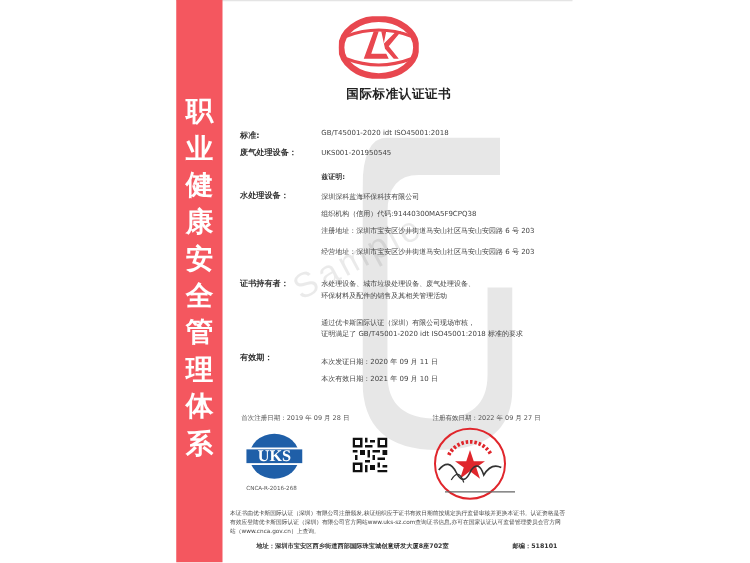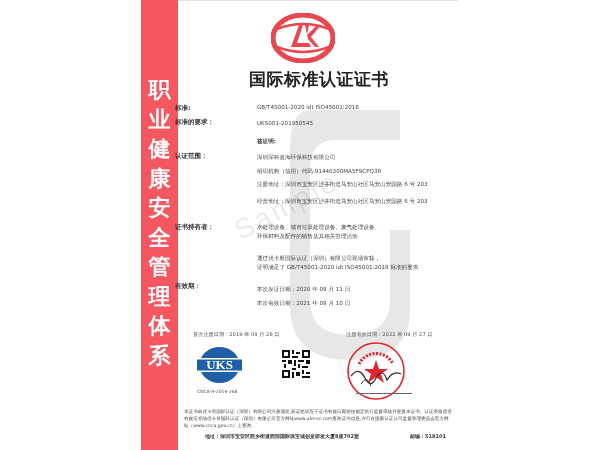--- a/index.html
+++ b/index.html
@@ -17,30 +17,30 @@
   .band-title {
     position: absolute; left: 141px; top: 75px; width: 37px;
     display: flex; flex-direction: column; align-items: center;
   }
   .band-title span {
     color: #fff; font-weight: bold; font-size: 22px; line-height: 29px; height: 29.5px;
   }
   .logo { position: absolute; left: 271px; top: 13px; width: 64px; height: 50px; }
   .title {
     position: absolute; left: 180px; width: 278px; top: 68px; text-align: center;
-    font-size: 17px; font-weight: bold; color: #222; letter-spacing: 0.5px;
+    font-size: 10px; font-weight: bold; color: #222; letter-spacing: 0.5px;
   }
   .wm-shape {
     position: absolute; left: 290px; top: 110px; width: 120px; height: 250px; opacity: 0.09;
   }
   .wm-text {
     position: absolute; left: 230px; top: 190px; font-size: 28px; color: #000; opacity: 0.08;
     transform: rotate(-28deg); letter-spacing: 3px; font-family: "Liberation Sans", sans-serif;
   }
-  .lbl { position: absolute; left: 175px; font-size: 6.5px; font-weight: bold; color: #333; }
+  .lbl { position: absolute; left: 192px; font-size: 6.5px; font-weight: bold; color: #333; }
   .val { position: absolute; left: 257px; font-size: 5.6px; color: #444; white-space: nowrap; }
   .small { position: absolute; font-size: 5.2px; color: #555; white-space: nowrap; }
   .uks { position: absolute; left: 197px; top: 345px; width: 45px; height: 40px; }
   .cnca { position: absolute; left: 197px; top: 389px; font-size: 4.5px; color: #555; }
   .qr {
     position: absolute; left: 282px; top: 350px; width: 28px; height: 28px;
     display: grid; grid-template-columns: repeat(7, 4px); grid-template-rows: repeat(7, 4px);
   }
   .seal { position: absolute; left: 345px; top: 340px; width: 62px; height: 62px; }
   .sig-line { position: absolute; left: 356px; top: 393px; width: 56px; height: 1px; background: #666; }
@@ -82,25 +82,25 @@
   <path d="M6 16 Q32 6 58 16" fill="none" stroke="#e8474f" stroke-width="2.5"></path>
   <path d="M6 34 Q32 44 58 34" fill="none" stroke="#e8474f" stroke-width="2.5"></path>
   <path d="M20 34 L28 12 L32 12 L26 30 L38 30 L40 34 Z" fill="#e8474f"></path>
   <path d="M34 12 L38 12 L36 22 L46 12 L50 12 L40 24 L48 34 L44 34 L37 26 Z" fill="#e8474f"></path>
 </svg>
 <div class="title">国际标准认证证书</div>
 
 <div class="lbl" style="top:104px">标准:</div>
 <div class="val" style="top:104px">GB/T45001-2020 idt ISO45001:2018</div>
 
-<div class="lbl" style="top:118px">标准的要求：</div>
+<div class="lbl" style="top:118px">废气处理设备：</div>
 <div class="val" style="top:120px">UKS001-201950545</div>
 
 <div class="val" style="top:138px;font-weight:bold;color:#333">兹证明:</div>
-<div class="lbl" style="top:152px">认证范围：</div>
+<div class="lbl" style="top:152px">水处理设备：</div>
 <div class="val" style="top:154px">深圳深科蓝海环保科技有限公司</div>
 <div class="val" style="top:168px">组织机构（信用）代码:91440300MA5F9CPQ38</div>
 <div class="val" style="top:181px">注册地址：深圳市宝安区沙井街道马安山社区马安山安园路 6 号 203</div>
 <div class="val" style="top:198px">经营地址：深圳市宝安区沙井街道马安山社区马安山安园路 6 号 203</div>
 
 <div class="lbl" style="top:223px">证书持有者：</div>
 <div class="val" style="top:224px">水处理设备、城市垃圾处理设备、废气处理设备、</div>
 <div class="val" style="top:233px">环保材料及配件的销售及其相关管理活动</div>
 
 <div class="val" style="top:255px">通过优卡斯国际认证（深圳）有限公司现场审核，</div>

